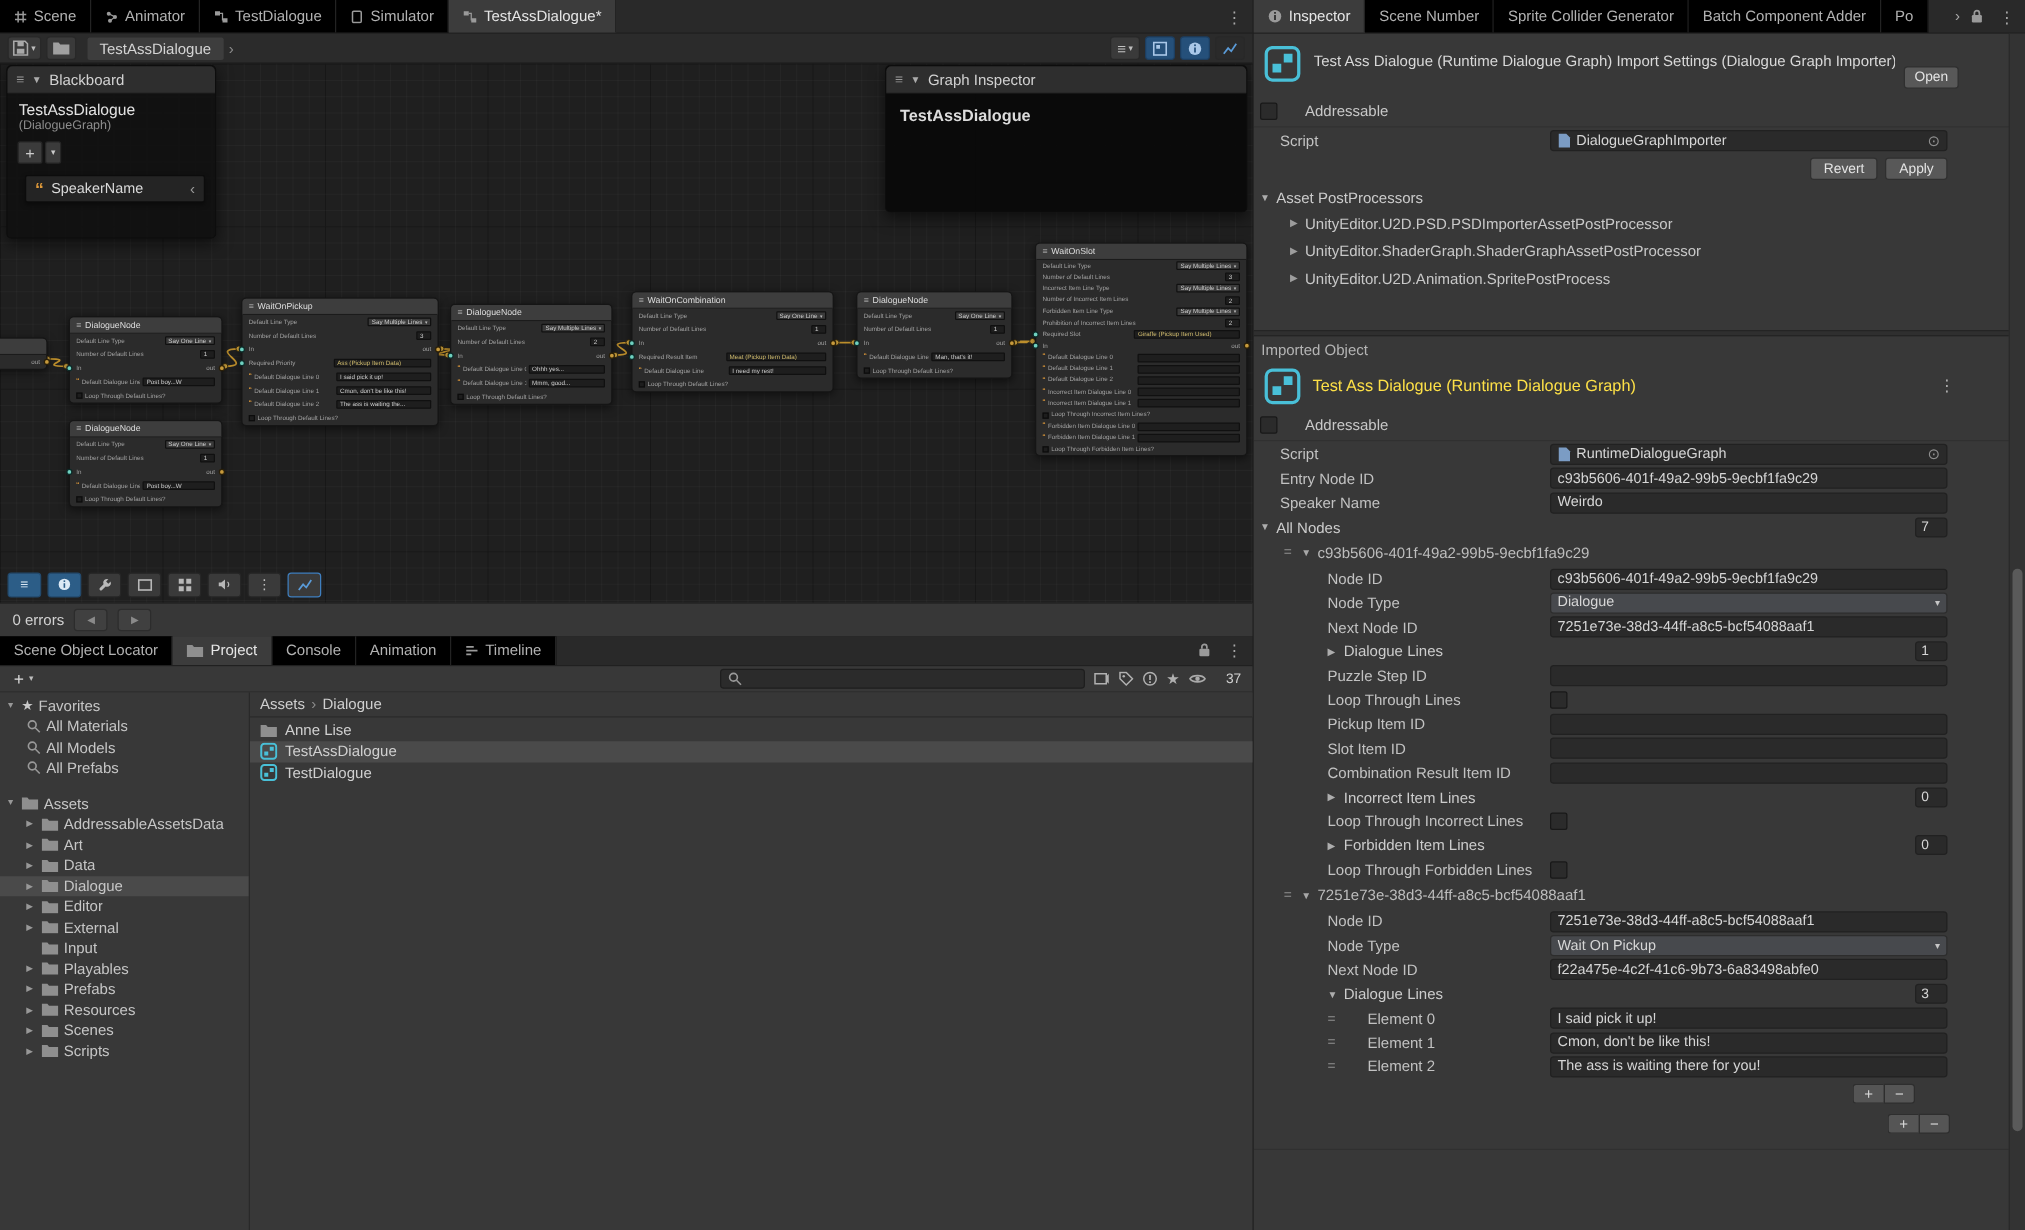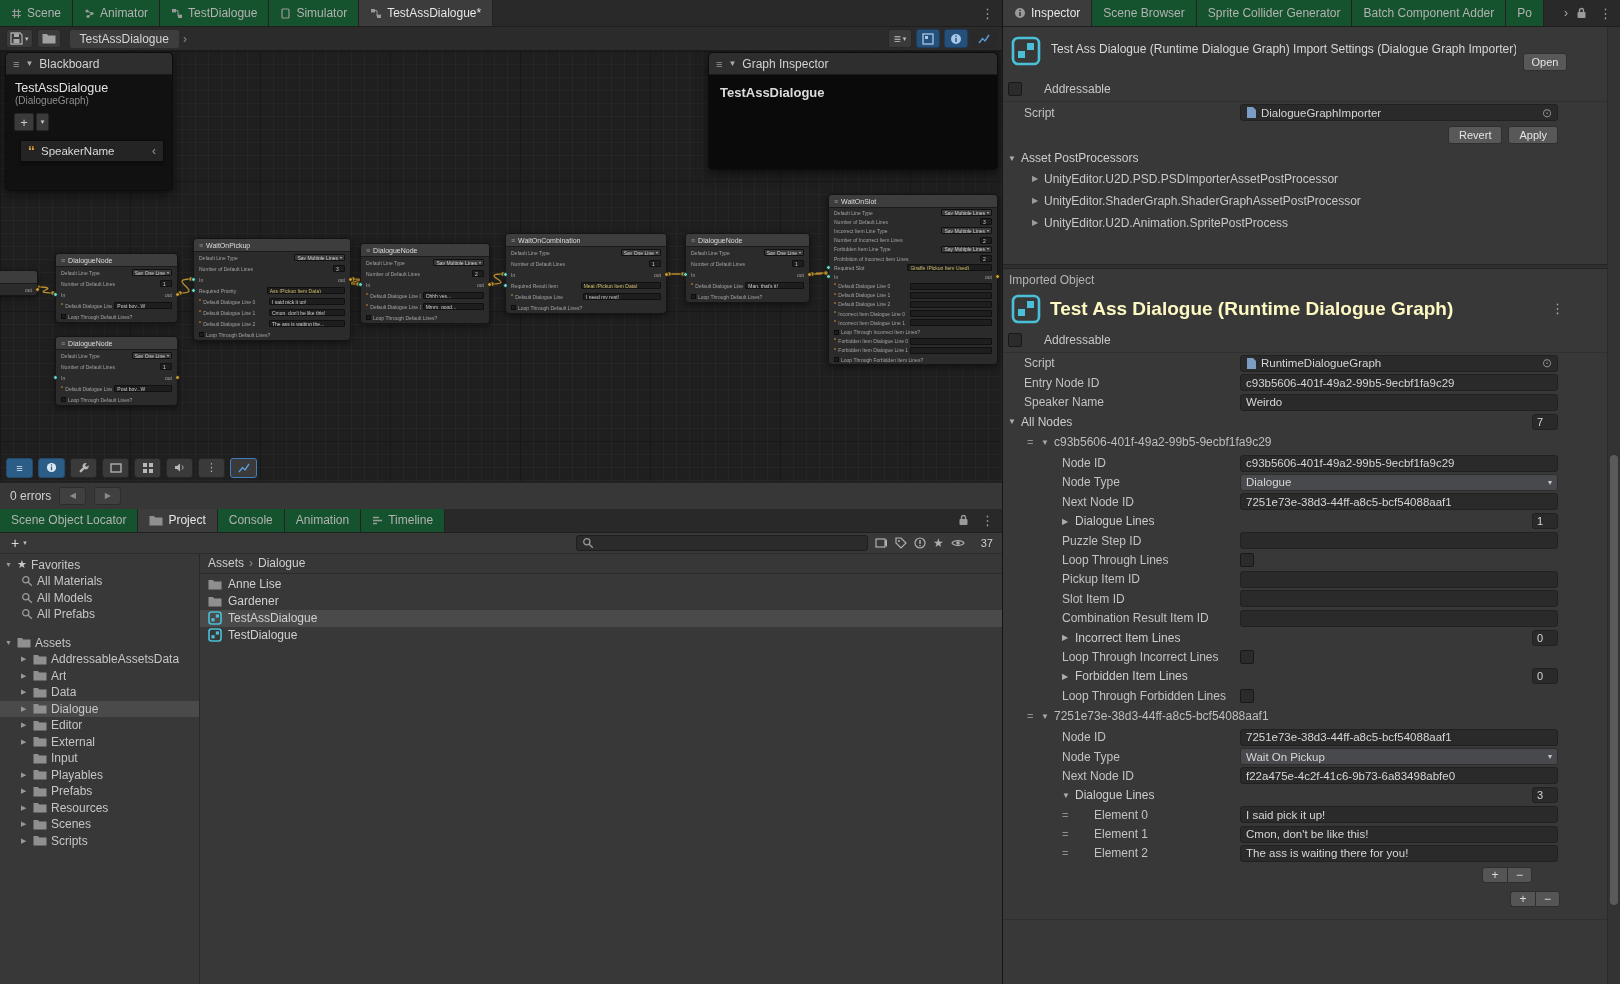--- a/index.html
+++ b/index.html
@@ -4,21 +4,21 @@
 <style>
 *{margin:0;padding:0;box-sizing:border-box;}
 html,body{width:1620px;height:984px;background:#282828;font-family:"Liberation Sans",sans-serif;font-size:12px;color:#c8c8c8;overflow:hidden;}
 .app{position:relative;width:1620px;height:984px;display:flex;}
 .left-pane{width:1003px;flex:none;height:100%;display:flex;flex-direction:column;border-right:1px solid #151515;}
 .right-pane{flex:1;height:100%;display:flex;flex-direction:column;background:#383838;position:relative;min-width:0;}
 
 
 .tabbar{height:27px;flex:none;background:#292929;display:flex;align-items:stretch;border-bottom:1px solid #1e1e1e;}
 .tabs{display:flex;height:100%;}
-.tab{display:flex;align-items:center;gap:5px;padding:0 11px;background:#14532d;border-right:1px solid #232323;color:#b2b2b2;white-space:nowrap;}
+.tab{display:flex;align-items:center;gap:5px;padding:0 11px;background:#000000;border-right:1px solid #232323;color:#b2b2b2;white-space:nowrap;}
 .tab.active{background:#3c3c3c;color:#e6e6e6;}
 .tab-ico{display:inline-flex;align-items:center;}
 .tab-ico:empty{display:none;}
 .bar-kebab{margin:0 8px;color:#a8a8a8;align-self:center;font-size:13px;}
 .bar-ico{display:inline-flex;align-items:center;margin:0 4px;color:#a8a8a8;align-self:center;}
 
 
 .gtoolbar{height:24px;flex:none;background:#2b2b2b;border-bottom:1px solid #1b1b1b;display:flex;align-items:center;padding:0 6px;gap:4px;}
 .tbtn{height:19px;min-width:24px;display:inline-flex;align-items:center;justify-content:center;background:#3a3a3a;border:1px solid #282828;border-radius:3px;color:#c2c2c2;padding:0 3px;}
 .tbtn.blue{background:#25507a;border-color:#1d3e60;}
@@ -147,21 +147,21 @@
 .b{font-weight:normal;}
 .fold-row.ind1f{padding-left:59px;}
 .pp-item{height:22px;display:flex;align-items:center;padding-left:29px;}
 .pp-item .tri{flex:none;width:12px;font-size:8px;color:#9d9d9d;}
 .pp-lbl{color:#c8c8c8;white-space:nowrap;overflow:hidden;}
 .filler{height:28px;}
 .thick-sep{height:5px;background:#2f2f2f;border-top:1px solid #242424;border-bottom:1px solid #242424;margin:2px 0;}
 .section-lbl{height:18px;display:flex;align-items:center;padding-left:6px;color:#b4b4b4;}
 .obj-header{height:40px;display:flex;align-items:center;gap:9px;padding:0 8px;}
 .big-ico.inline{position:static;}
-.obj-title{font-weight:bold;font-size:19px;color:#fef9c3;white-space:nowrap;overflow:hidden;}
+.obj-title{font-weight:normal;font-size:13px;color:#fde047;white-space:nowrap;overflow:hidden;}
 .obj-kebab{margin-left:auto;margin-right:48px;color:#b0b0b0;font-size:13px;}
 .grp-h{height:22px;display:flex;align-items:center;padding:0 62px 0 24px;color:#bdbdbd;}
 .drag{flex:none;color:#909090;width:14px;font-size:11px;}
 .grp-h .tri{flex:none;width:13px;font-size:8px;color:#a8a8a8;}
 .grp-lbl{font-size:12px;white-space:nowrap;overflow:hidden;}
 .pm-row{display:flex;justify-content:flex-end;align-items:center;height:24px;}
 .pm-row.inner{padding-right:88px;}
 .pm-row.outer{padding-right:60px;}
 .pm-btn{width:25px;height:16px;background:#555555;border:1px solid #2e2e2e;color:#dddddd;display:flex;align-items:center;justify-content:center;font-size:12px;}
 .pm-btn:first-child{border-radius:3px 0 0 3px;border-right:none;}
@@ -911,28 +911,20 @@
 
             <div class="prow">
               <span class="ico">
                 <svg width="14" height="11" viewBox="0 0 14 11">
                   <path d="M0.5 1h4.4l1.3 1.6h7.3V10.5H0.5z" fill="#8f8f8f"></path>
                 </svg>
               </span>
               <span class="prl">Anne Lise</span>
             </div>
 
-            <div class="prow">
-              <span class="ico">
-                <svg width="14" height="11" viewBox="0 0 14 11">
-                  <path d="M0.5 1h4.4l1.3 1.6h7.3V10.5H0.5z" fill="#8f8f8f"></path>
-                </svg>
-              </span>
-              <span class="prl">Gardener</span>
-            </div>
 
             <div class="prow selected">
               <span class="ico">
                 <svg width="14" height="14" viewBox="0 0 14 14">
                   <rect x="1" y="1" width="12" height="12" rx="2.5" fill="none" stroke="#49c0d8" stroke-width="1.6"></rect>
                   <rect x="3.4" y="7.2" width="3.2" height="3.2" fill="#49c0d8"></rect>
                   <rect x="7.8" y="3.4" width="3.2" height="3.2" fill="#49c0d8"></rect>
                 </svg>
               </span>
               <span class="prl">TestAssDialogue</span>
@@ -963,21 +955,21 @@
                 <circle cx="6" cy="6" r="5" fill="#9a9a9a"></circle>
                 <rect x="5.3" y="5" width="1.4" height="4" fill="#2b2b2b"></rect>
                 <rect x="5.3" y="2.6" width="1.4" height="1.4" fill="#2b2b2b"></rect>
               </svg>
             </span>
             <span class="tab-lbl">Inspector</span>
           </div>
 
           <div class="tab">
 
-            <span class="tab-lbl">Scene Browser</span>
+            <span class="tab-lbl">Scene Number</span>
           </div>
 
           <div class="tab">
 
             <span class="tab-lbl">Sprite Collider Generator</span>
           </div>
 
           <div class="tab">
 
             <span class="tab-lbl">Batch Component Adder</span>

